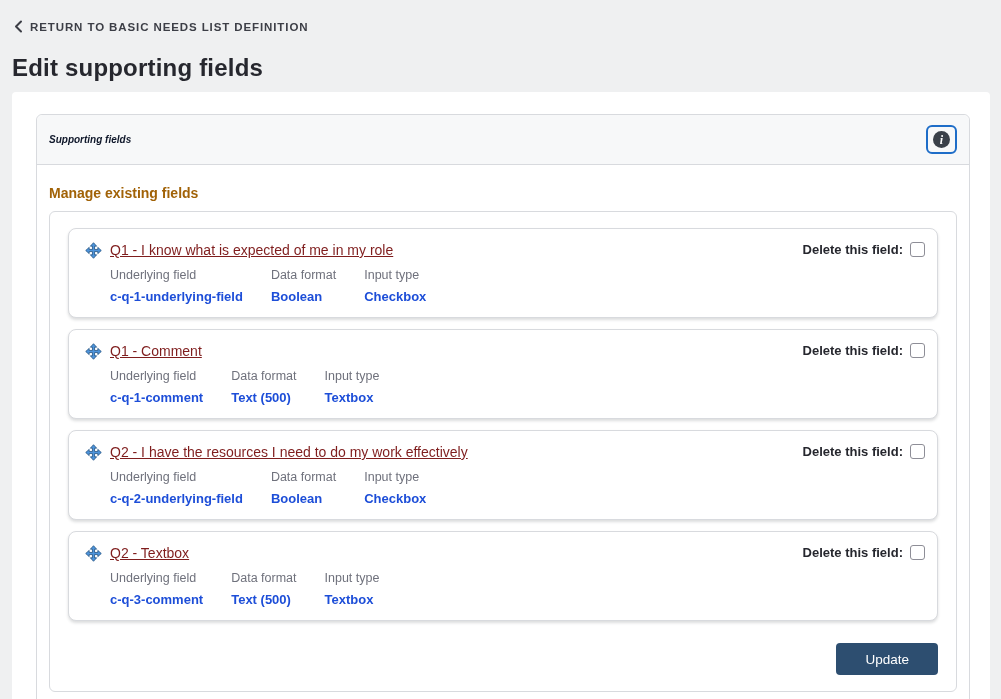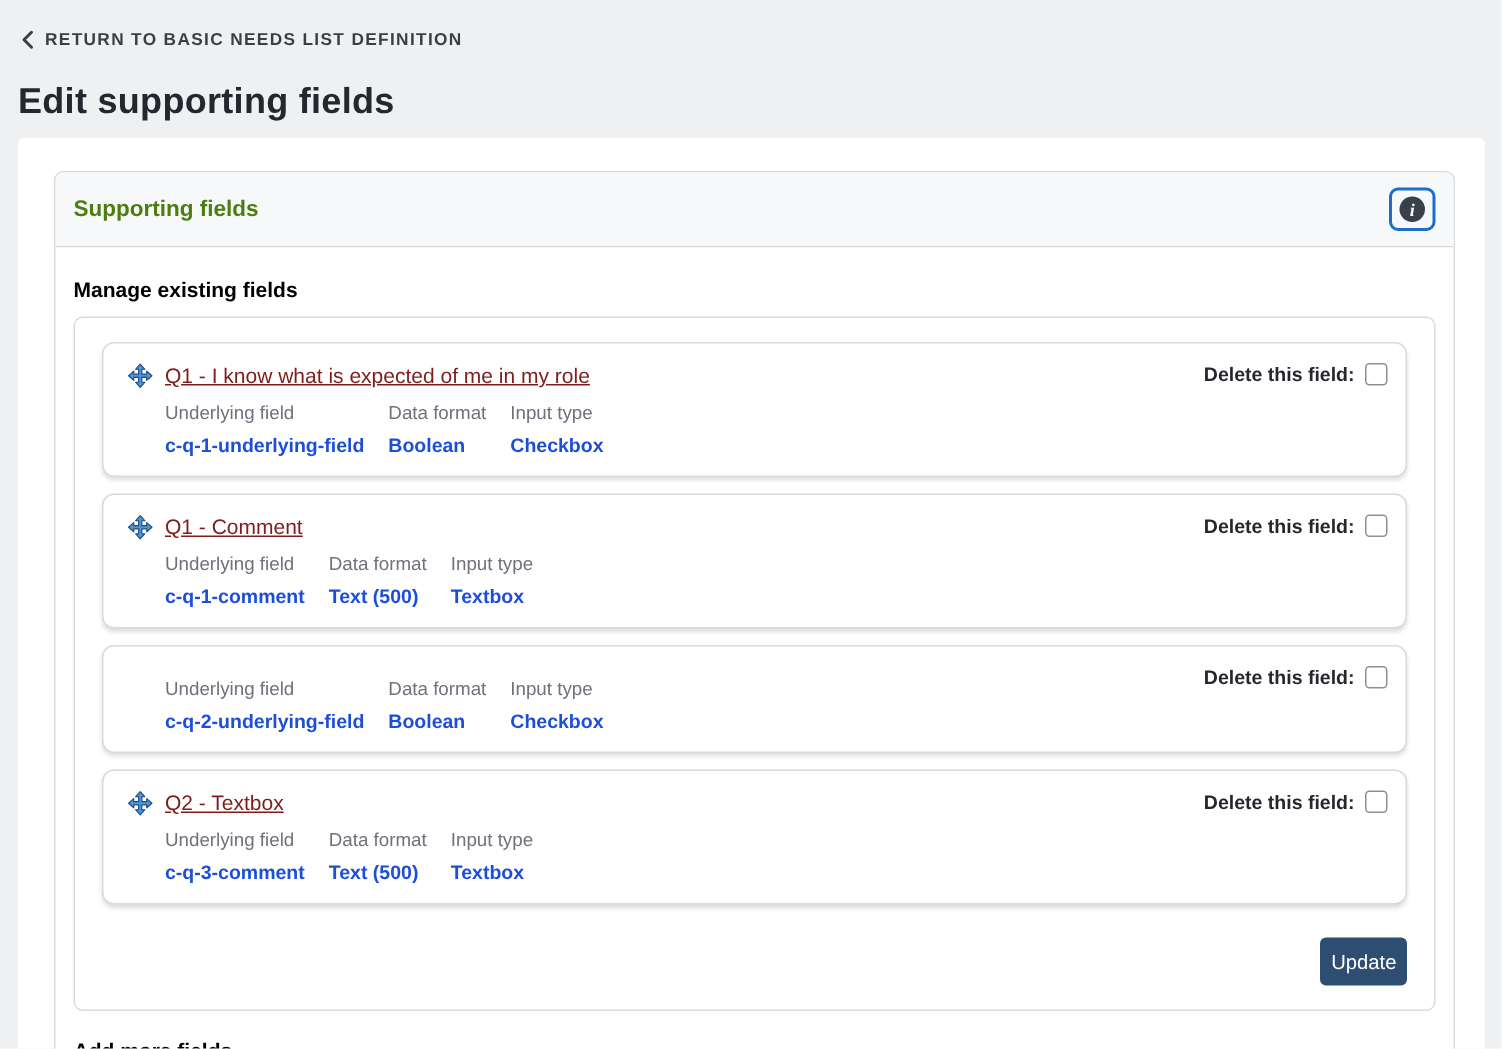--- a/index.html
+++ b/index.html
@@ -33,38 +33,38 @@
     background: #ffffff;
   }
   .panel-header {
     background: #f7f8f9;
     border-bottom: 1px solid #d8dade;
     border-radius: 6px 6px 0 0;
     height: 50px;
     display: flex; align-items: center; justify-content: space-between;
     padding: 0 12px;
   }
-  .panel-title { font-size: 15px; font-weight: 700; color: #4d7c0f; }
+  .panel-title { font-size: 10px; font-weight: 700; color: #0f172a; font-style: italic; }
   .info-btn {
     width: 31px; height: 29px;
     border: 2px solid #1e6dc8; border-radius: 6px;
     background: transparent;
     display: flex; align-items: center; justify-content: center;
     cursor: pointer;
   }
   .info-glyph {
     width: 17px; height: 17px; border-radius: 50%;
     background: #3a4049; color: #ffffff;
     font-family: "Liberation Serif", serif;
     font-size: 12px; font-weight: 700; font-style: italic;
     display: flex; align-items: center; justify-content: center;
     line-height: 1;
   }
   .panel-body { padding: 20px 12px 0 12px; }
-  .section-heading { font-size: 14px; font-weight: 700; color: #000000; }
+  .section-heading { font-size: 14px; font-weight: 700; color: #a16207; }
   .fields-container {
     margin-top: 10px;
     border: 1px solid #d8dade;
     border-radius: 6px;
     padding: 16px 18px 16px 18px;
     background: #ffffff;
   }
   .field-card {
     position: relative;
     border: 1px solid #d8dade;
@@ -73,41 +73,41 @@
     box-shadow: 0 2px 3px rgba(40,44,52,0.16);
     padding: 12px 16px;
     margin-bottom: 11px;
   }
   .field-top { display: flex; align-items: center; gap: 8px; }
   .move-icon { flex: 0 0 auto; display: flex; cursor: move; }
   .field-link {
     font-size: 14px; color: #7f1d1d; font-weight: 500;
     text-decoration: underline; cursor: pointer; line-height: 18px;
   }
-  .field-cols { display: flex; gap: 16px; margin-top: 9px; padding-left: 25px; }
+  .field-cols { display: flex; gap: 28px; margin-top: 9px; padding-left: 25px; }
   .field-col .col-label { font-size: 12.5px; color: #6f717c; line-height: 15px; }
   .field-col .col-value { font-size: 13px; color: #1d4ed8; font-weight: 600; margin-top: 5px; line-height: 17px; }
   .delete-row {
     position: absolute; top: 13px; right: 12px;
     display: flex; gap: 7px;
   }
   .delete-label { font-size: 13px; font-weight: 600; color: #26272e; }
   .delete-checkbox {
     appearance: none; -webkit-appearance: none;
     width: 15px; height: 15px;
     border: 1px solid #8e8e97; border-radius: 3px;
     background: #ffffff; cursor: pointer; margin: 0;
   }
   .update-row { display: flex; justify-content: flex-end; margin-top: 22px; }
   .update-btn {
     background: #2d4e70; color: #ffffff;
     border: none; border-radius: 4px;
     font-family: "Liberation Sans", sans-serif;
     font-size: 13.5px; font-weight: 500;
-    padding: 0 7px; height: 32px;
+    padding: 0 29px; height: 32px;
     cursor: pointer;
   }
   .add-heading { margin-top: 18px; }
 </style>
 </head>
 <body>
 
 <div class="top-area">
   <div class="back-link">
     <span>
@@ -185,20 +185,28 @@
               <div class="col-value">Textbox</div>
             </div>
           </div>
           <div class="delete-row">
             <span class="delete-label">Delete this field:</span>
             <input type="checkbox" class="delete-checkbox" style="">
           </div>
         </div>
 
         <div class="field-card">
+          <div class="field-top">
+            <span class="move-icon">
+              <svg width="17" height="17" viewBox="0 0 24 24">
+                  <path d="M12 1 L16.4 5.9 H13.5 V10.5 H18.1 V7.6 L23 12 L18.1 16.4 V13.5 H13.5 V18.1 H16.4 L12 23 L7.6 18.1 H10.5 V13.5 H5.9 V16.4 L1 12 L5.9 7.6 V10.5 H10.5 V5.9 H7.6 Z" fill="#4d94dc" stroke="#1d4e7e" stroke-width="1.1" stroke-linejoin="round"></path>
+                </svg>
+            </span>
+            <a class="field-link">Q2 - I have the resources I need to do my work effectively</a>
+          </div>
           <div class="field-cols">
             <div class="field-col">
               <div class="col-label">Underlying field</div>
               <div class="col-value">c-q-2-underlying-field</div>
             </div>
             <div class="field-col">
               <div class="col-label">Data format</div>
               <div class="col-value">Boolean</div>
             </div>
             <div class="field-col">

